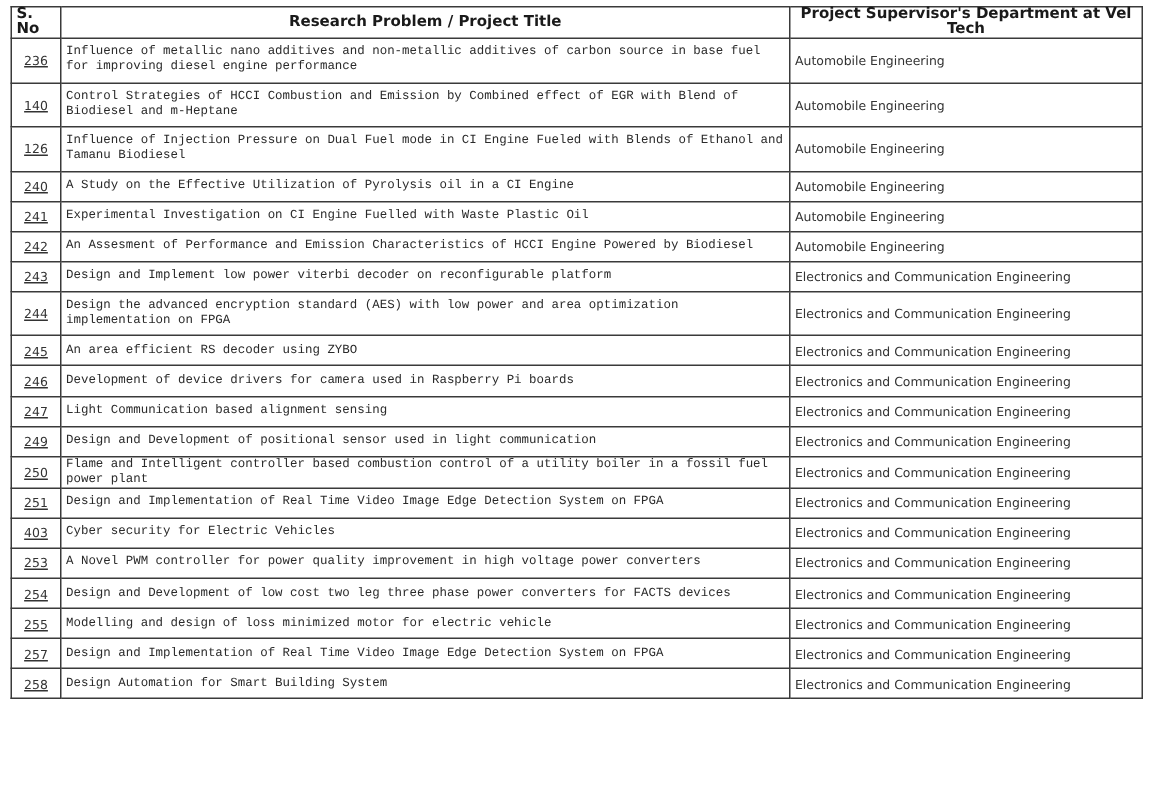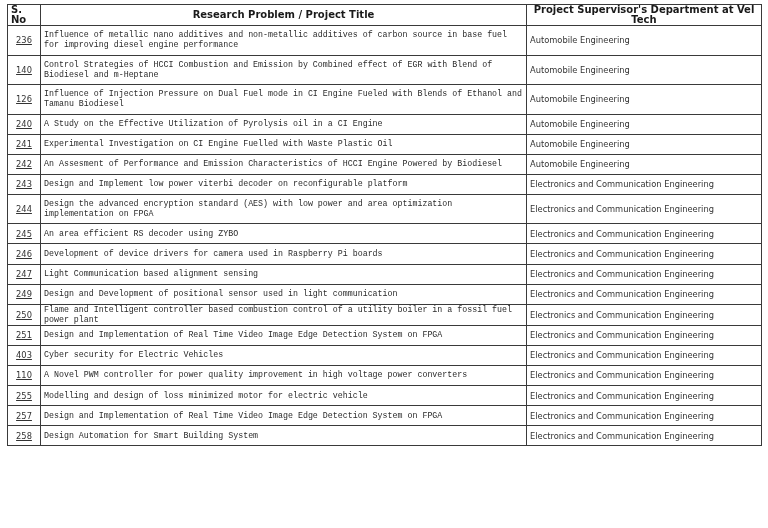--- a/index.html
+++ b/index.html
@@ -135,22 +135,27 @@
         <td class="sno">251</td>
         <td class="title">Design and Implementation of Real Time Video Image Edge Detection System on FPGA</td>
         <td class="dept">Electronics and Communication Engineering</td>
       </tr>
     <tr class="single">
         <td class="sno">403</td>
         <td class="title">Cyber security for Electric Vehicles</td>
         <td class="dept">Electronics and Communication Engineering</td>
       </tr>
     <tr class="single">
-        <td class="sno">110</td>
+        <td class="sno">253</td>
         <td class="title">A Novel PWM controller for power quality improvement in high voltage power converters</td>
+        <td class="dept">Electronics and Communication Engineering</td>
+      </tr>
+    <tr class="single">
+        <td class="sno">254</td>
+        <td class="title">Design and Development of low cost two leg three phase power converters for FACTS devices</td>
         <td class="dept">Electronics and Communication Engineering</td>
       </tr>
     <tr class="single">
         <td class="sno">255</td>
         <td class="title">Modelling and design of loss minimized motor for electric vehicle</td>
         <td class="dept">Electronics and Communication Engineering</td>
       </tr>
     <tr class="single">
         <td class="sno">257</td>
         <td class="title">Design and Implementation of Real Time Video Image Edge Detection System on FPGA</td>

